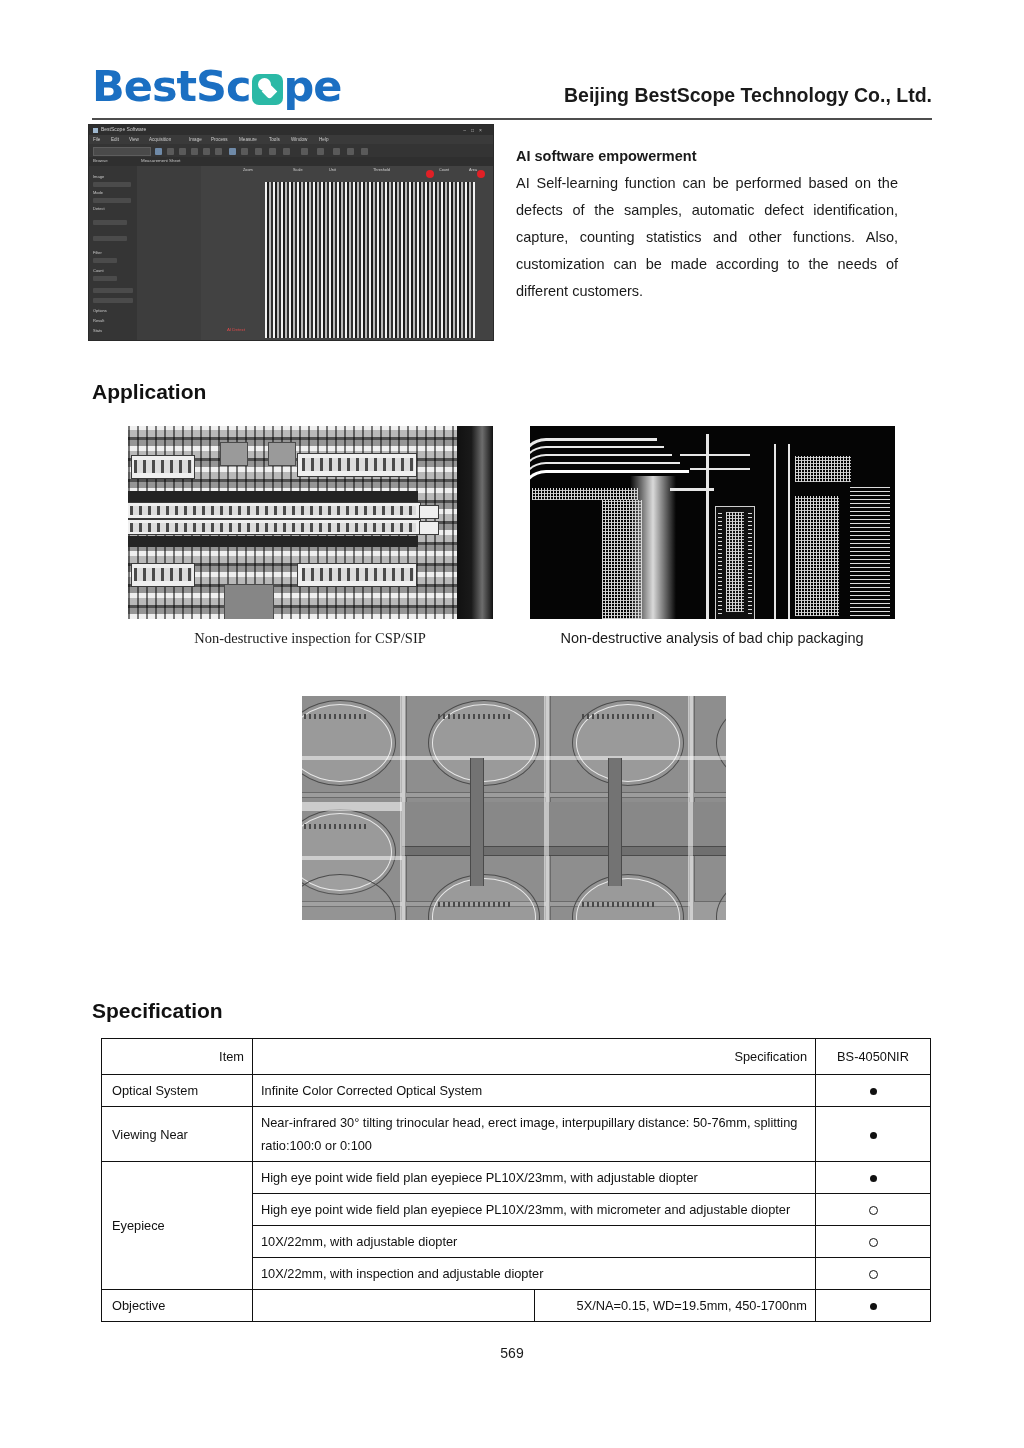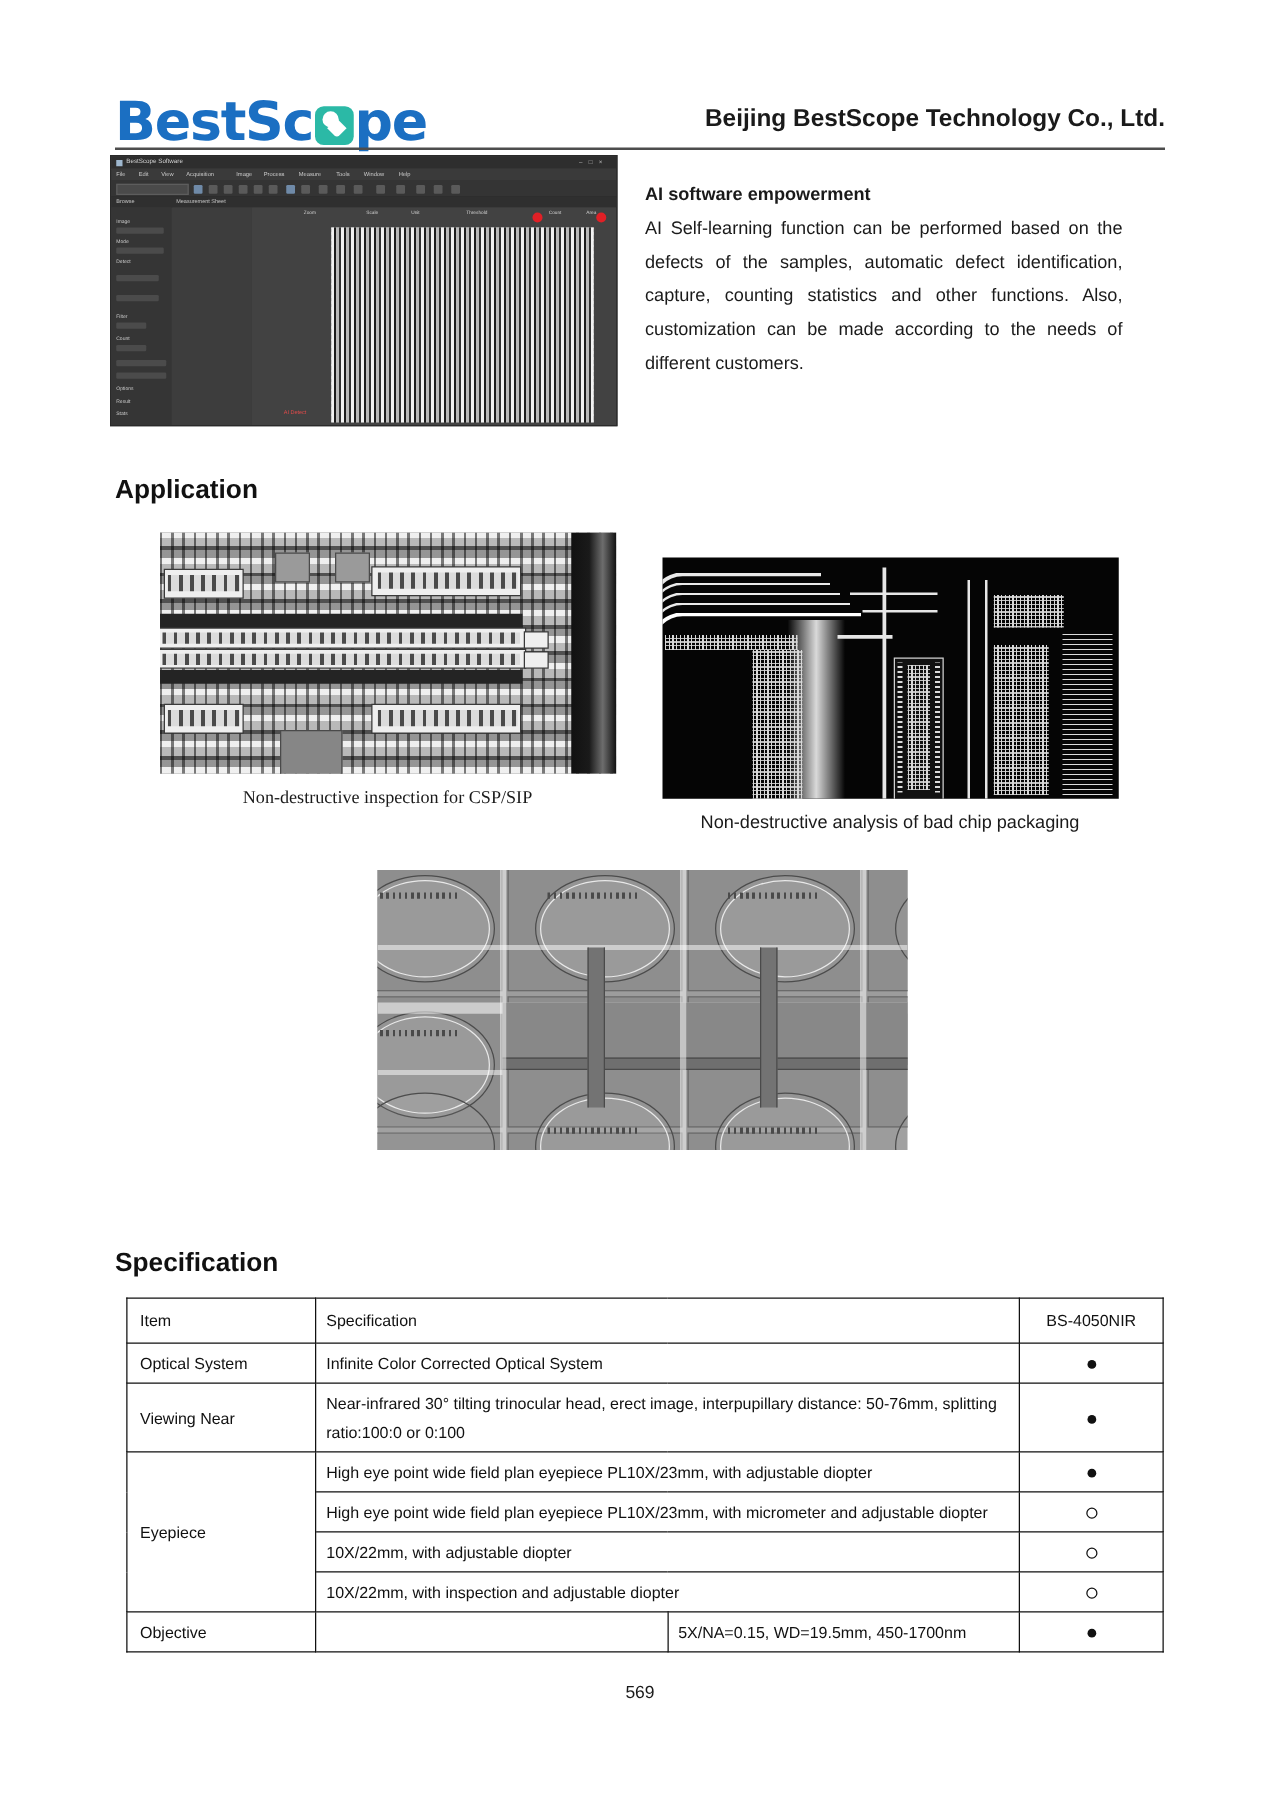--- a/index.html
+++ b/index.html
@@ -26,21 +26,21 @@
   .header {
     position: absolute;
     left: 92px;
     top: 62px;
     width: 840px;
     height: 58px;
   }
   .logo {
     position: absolute;
     left: 0;
-    top: 12px;
+    top: 0;
     font-size: 43px;
     font-weight: bold;
     letter-spacing: -1px;
     color: #1b6fc2;
     font-family: "DejaVu Sans", sans-serif;
     line-height: 48px;
     white-space: nowrap;
   }
   .logo .lg-a { color: #1b6fc2; }
   .logo .lg-o {
@@ -347,21 +347,21 @@
     width: 36px;
     background: linear-gradient(90deg,#111 0%, #1a1a1a 40%, #6d6d6d 70%, #111 100%);
   }
   .csp-square {
     position: absolute;
     background: #9a9a9a;
     border: 1px solid #4a4a4a;
   }
 
   
-  #fig-bad { left: 530px; top: 446px; border-radius: 18px; }
+  #fig-bad { left: 530px; top: 426px; border-radius: 18px; }
   #img-bad {
     width: 365px; height: 193px;
     background: #050505;
   }
   .bad-corner {
     position: absolute;
     border-top: 3px solid #e9e9e9;
     border-left: 3px solid #e9e9e9;
     border-top-left-radius: 26px;
   }
@@ -446,21 +446,21 @@
   .spec-table td, .spec-table th {
     border: 1px solid #111;
     padding: 4px 8px;
     vertical-align: middle;
     font-weight: normal;
     line-height: 23px;
   }
   .spec-table .c-item { width: 132px; text-align: left; padding-left: 10px; }
   .spec-table .c-mark { width: 98px; text-align: center; }
   .spec-table thead td { text-align: center; padding: 6px 8px; }
-  .spec-table td.center { text-align: left; }
+  .spec-table td.center { text-align: right; }
   .mark-dot {
     display: inline-block;
     width: 7px; height: 7px;
     border-radius: 50%;
     background: #111;
     vertical-align: middle;
   }
   .mark-circle {
     display: inline-block;
     width: 7px; height: 7px;

